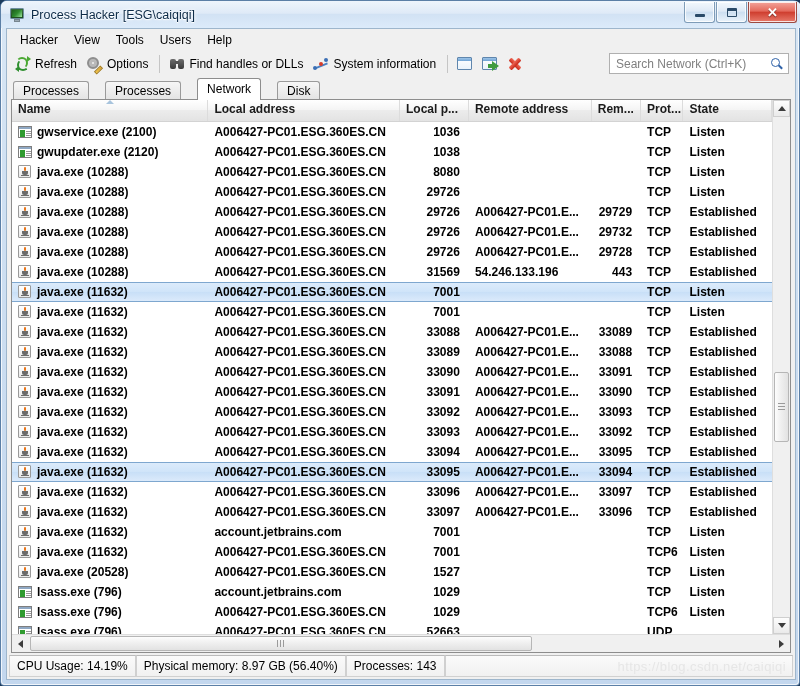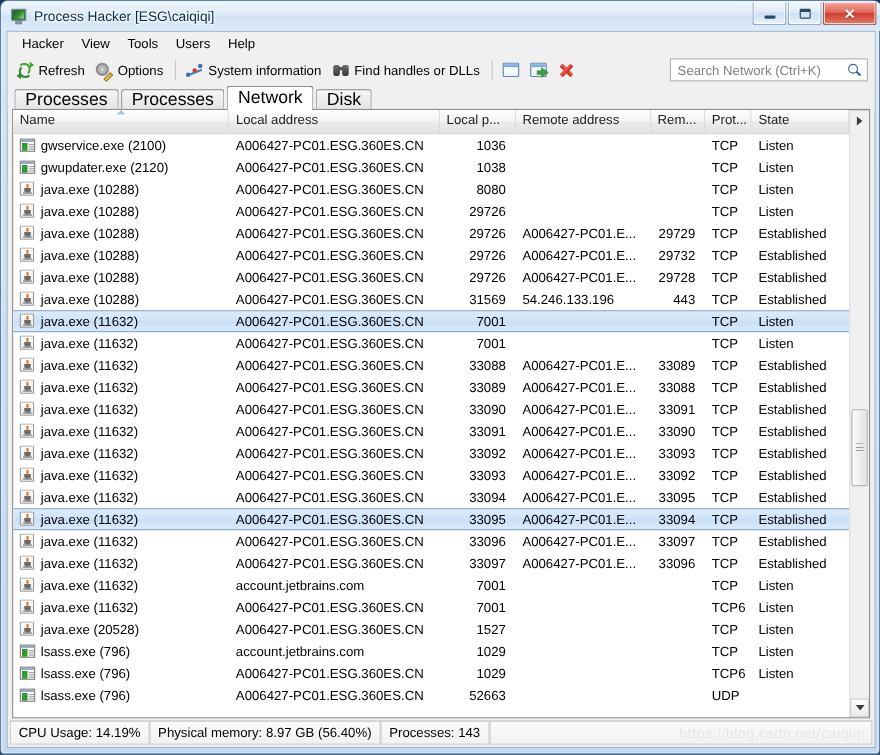--- a/index.html
+++ b/index.html
@@ -328,22 +328,22 @@
     flex: 0 0 auto;
     background: #f0f0f0;
     padding-left: 6px;
     display: flex;
     align-items: flex-end;
   }
   .tab {
     height: 18px;
     line-height: 18px;
     padding: 0 9px;
-    margin-right: 2px;
-    font-size: 16px;
+    margin-right: 16px;
+    font-size: 12px;
     color: #000;
     background: linear-gradient(to bottom,#f6f6f6,#e4e4e4);
     border: 1px solid #9a9a9a;
     border-bottom: none;
     border-radius: 3px 3px 0 0;
     box-sizing: border-box;
     white-space: nowrap;
   }
   .tab.active {
     height: 22px;
@@ -362,23 +362,24 @@
     background: #ffffff;
     border: 1px solid #8d8d8d;
     box-sizing: border-box;
     display: flex;
     flex-direction: column;
     position: relative;
     overflow: hidden;
   }
   .lv-inner {
     display: flex;
-    flex-direction: row;
+    flex-direction: column;
     flex: 1 1 auto;
     overflow: hidden;
+    font-weight: bold;
   }
   .lv-body-wrap {
     display: flex;
     flex: 1 1 auto;
     overflow: hidden;
   }
   .header-row {
     display: flex;
     height: 21px;
     flex: 0 0 auto;
@@ -655,35 +656,35 @@
       </div>
       <div class="tb-item">
         <div class="tb-icon ic-options">
           <div class="gear"></div>
             <div class="pencil"></div>
         </div>
         <span class="tb-label">Options</span>
       </div>
       <div class="tb-sep"></div>
       <div class="tb-item">
+        <div class="tb-icon ic-find">
+          <div class="b1"></div>
+            <div class="b2"></div>
+            <div class="bridge"></div>
+        </div>
+        <span class="tb-label">Find handles or DLLs</span>
+      </div>
+      <div class="tb-item">
         <div class="tb-icon ic-sysinfo">
           <div class="line"></div>
             <div class="d1"></div>
             <div class="d2"></div>
             <div class="d3"></div>
         </div>
         <span class="tb-label">System information</span>
-      </div>
-      <div class="tb-item">
-        <div class="tb-icon ic-find">
-          <div class="b1"></div>
-            <div class="b2"></div>
-            <div class="bridge"></div>
-        </div>
-        <span class="tb-label">Find handles or DLLs</span>
       </div>
       <div class="tb-sep"></div>
       <div class="tb-item">
         <div class="ic-window"></div>
       </div>
       <div class="tb-item">
         <div class="ic-window ic-window-go">
           <div class="arrow-tail"></div>
             <div class="arrow"></div>
         </div>

